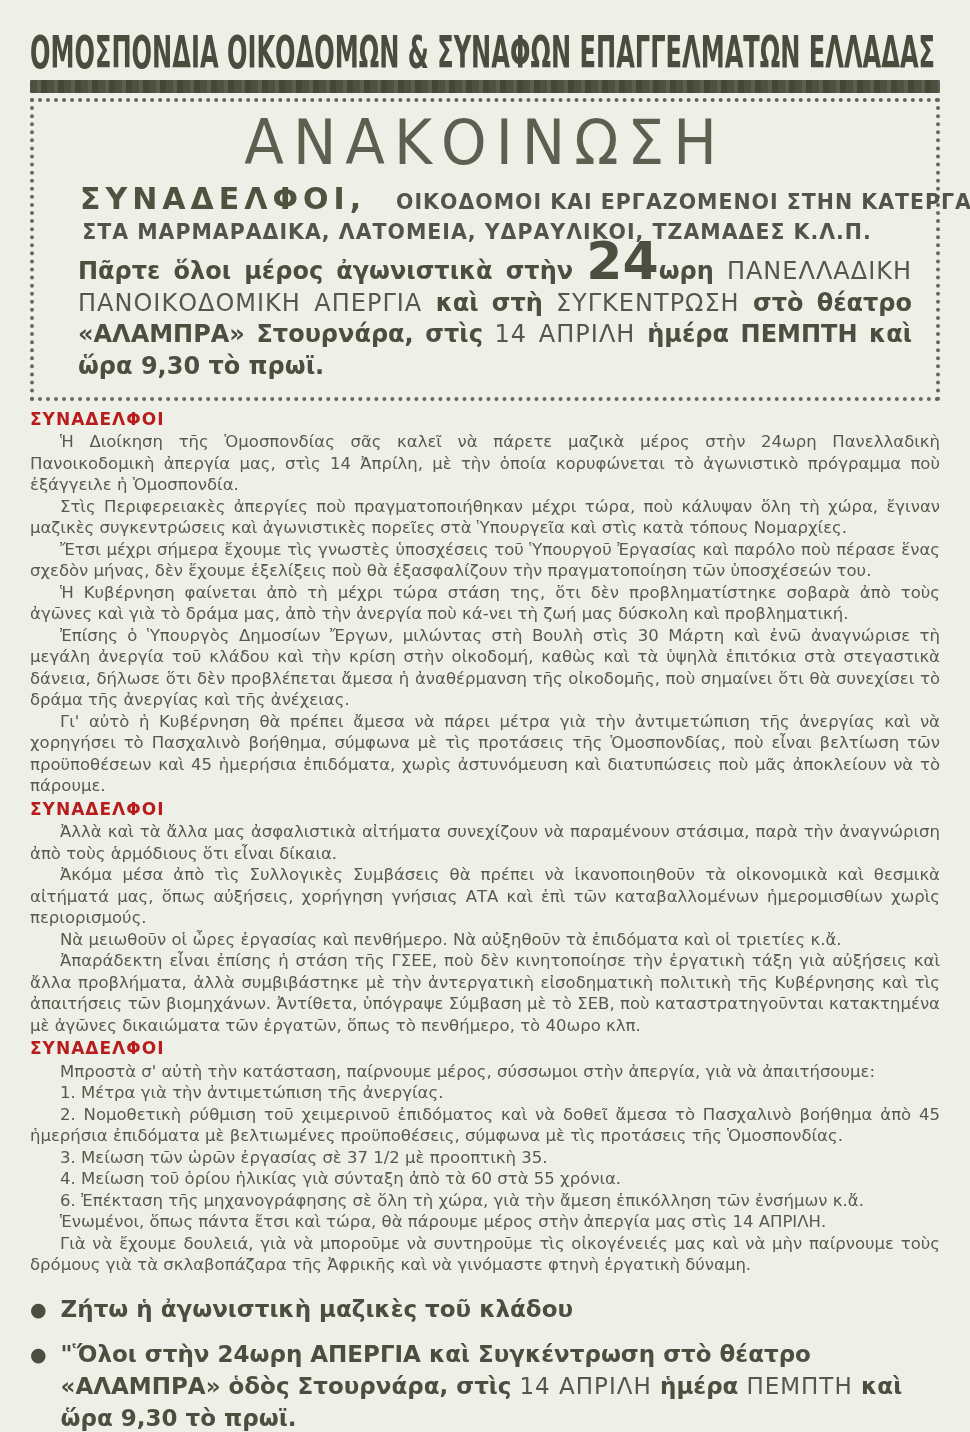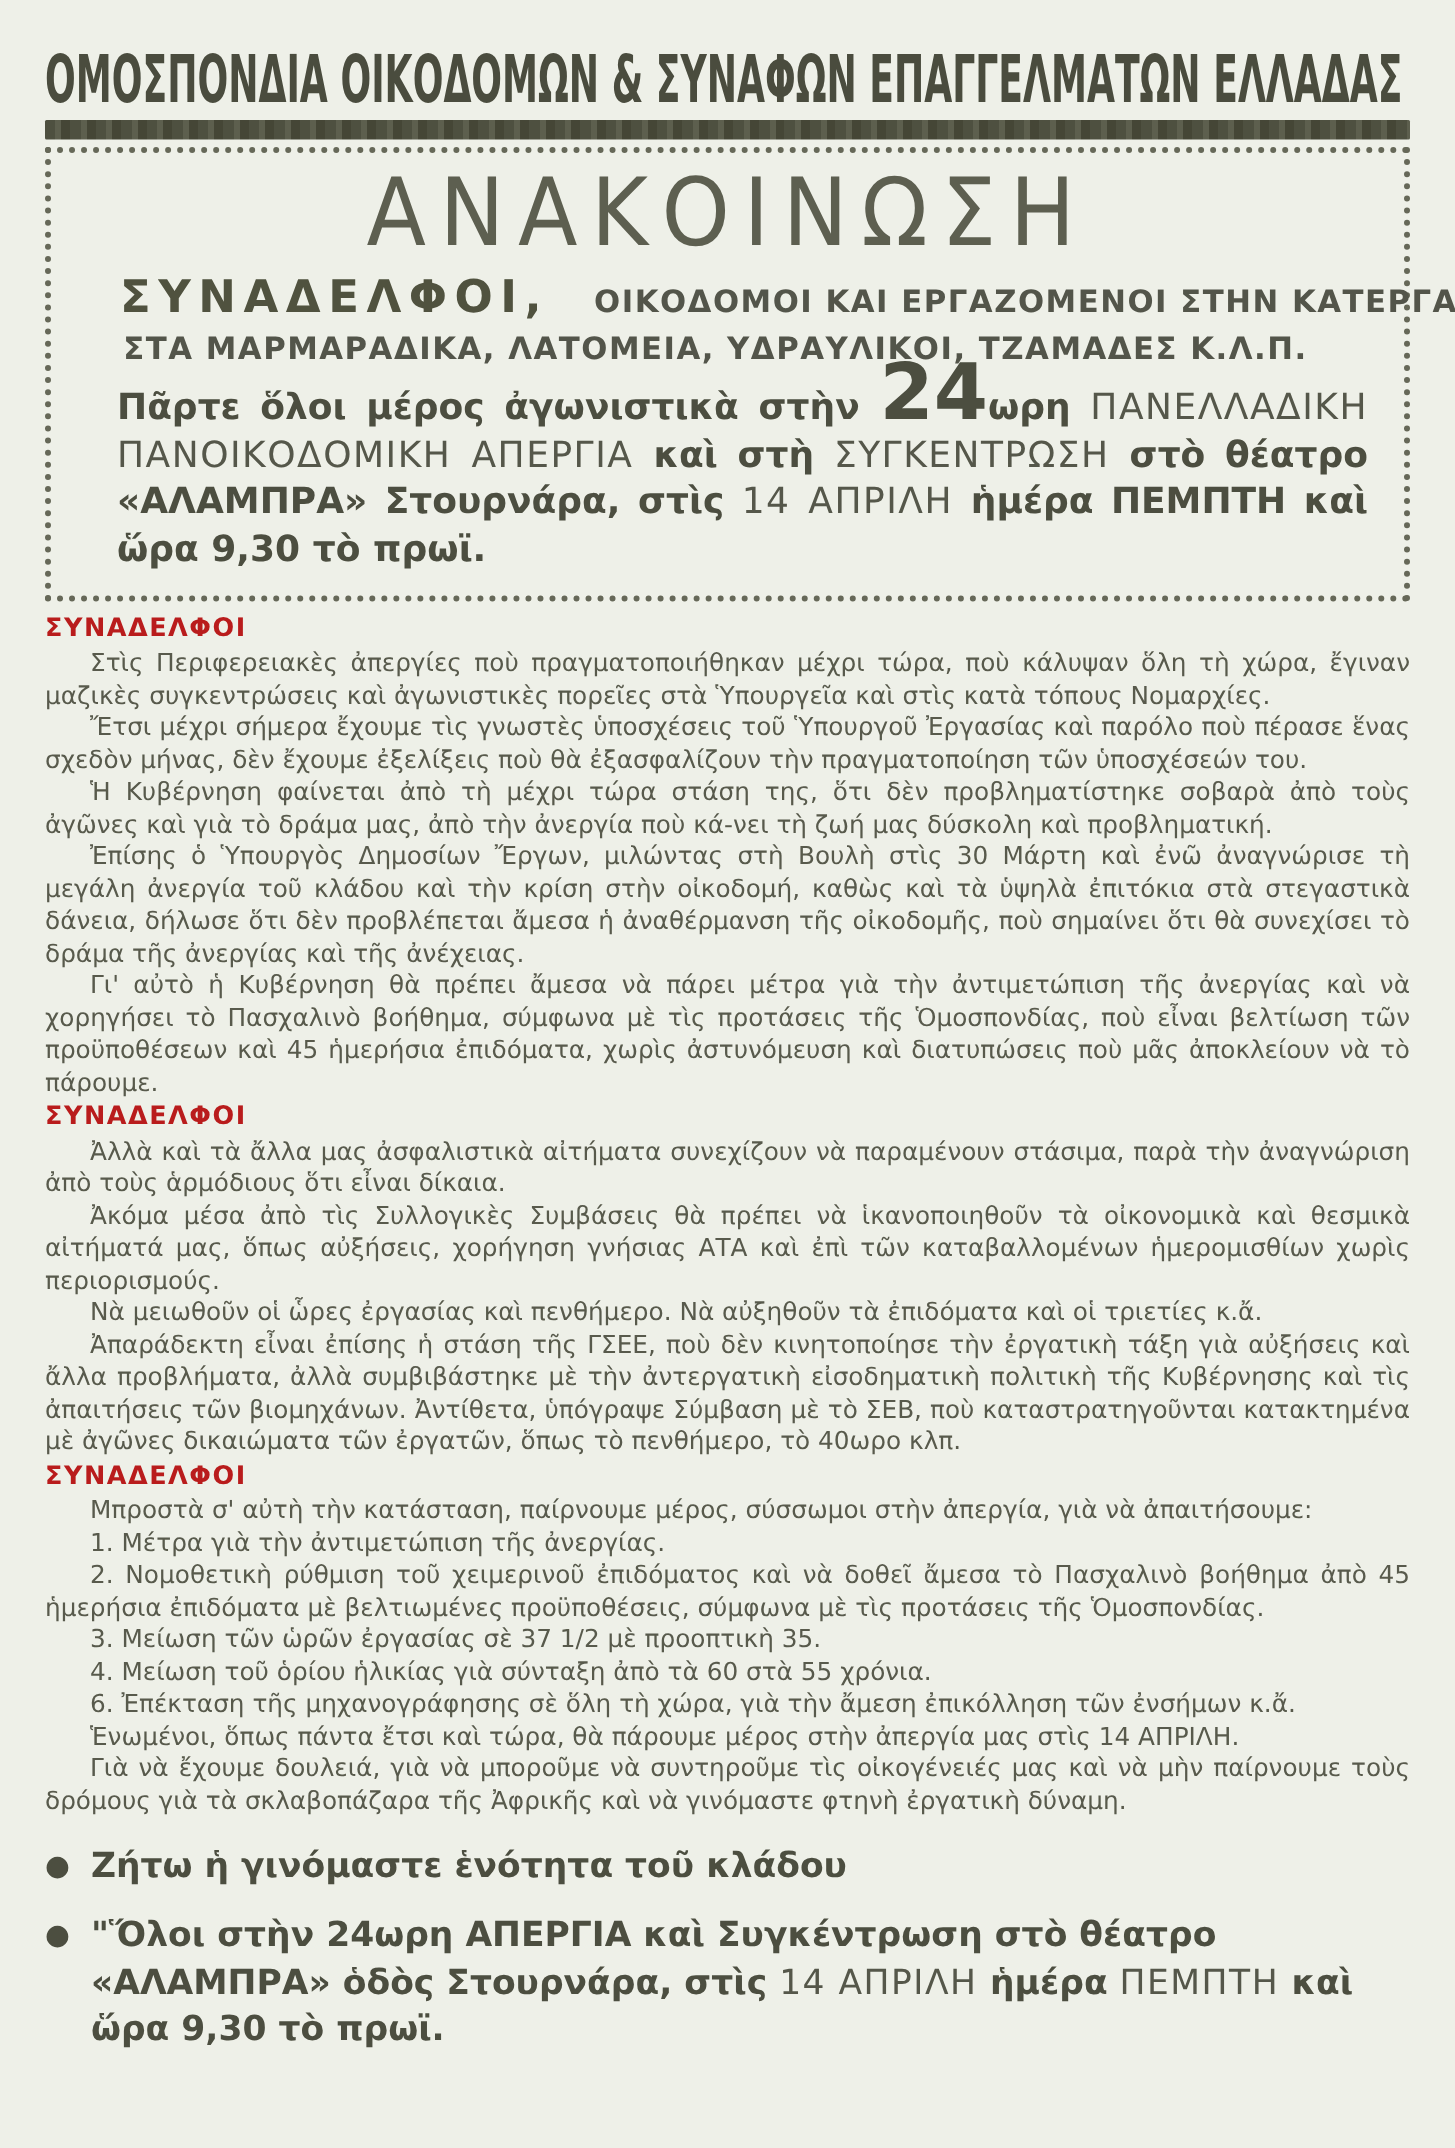--- a/index.html
+++ b/index.html
@@ -118,20 +118,21 @@
     <div class="audience audience-line2">ΣΤΑ ΜΑΡΜΑΡΑΔΙΚΑ, ΛΑΤΟΜΕΙΑ, ΥΔΡΑΥΛΙΚΟΙ, ΤΖΑΜΑΔΕΣ Κ.Λ.Π.</div>
 
     <div class="strike-call">
       <span>Πᾶρτε ὅλοι μέρος ἀγωνιστικὰ στὴν </span><span class="big-num">24</span><span>ωρη </span><span class="caps">ΠΑΝΕΛΛΑΔΙΚΗ ΠΑΝΟΙΚΟΔΟΜΙΚΗ ΑΠΕΡΓΙΑ </span><span>καὶ στὴ </span><span class="caps">ΣΥΓΚΕΝΤΡΩΣΗ </span><span>στὸ θέατρο «ΑΛΑΜΠΡΑ» Στουρνάρα, στὶς </span><span class="caps">14 ΑΠΡΙΛΗ </span><span>ἡμέρα ΠΕΜΠΤΗ καὶ ὥρα 9,30 τὸ πρωϊ.</span>
     </div>
   </div>
 
   <div class="doc-body">
 
     <div class="sec-head">ΣΥΝΑΔΕΛΦΟΙ</div>
+    <p>Ἡ Διοίκηση τῆς Ὁμοσπονδίας σᾶς καλεῖ νὰ πάρετε μαζικὰ μέρος στὴν 24ωρη Πανελλαδικὴ Πανοικοδομικὴ ἀπεργία μας, στὶς 14 Ἀπρίλη, μὲ τὴν ὁποία κορυφώνεται τὸ ἀγωνιστικὸ πρόγραμμα ποὺ ἐξάγγειλε ἡ Ὁμοσπονδία.</p>
     <p>Στὶς Περιφερειακὲς ἀπεργίες ποὺ πραγματοποιήθηκαν μέχρι τώρα, ποὺ κάλυψαν ὅλη τὴ χώρα, ἔγιναν μαζικὲς συγκεντρώσεις καὶ ἀγωνιστικὲς πορεῖες στὰ Ὑπουργεῖα καὶ στὶς κατὰ τόπους Νομαρχίες.</p>
     <p>Ἔτσι μέχρι σήμερα ἔχουμε τὶς γνωστὲς ὑποσχέσεις τοῦ Ὑπουργοῦ Ἐργασίας καὶ παρόλο ποὺ πέρασε ἕνας σχεδὸν μήνας, δὲν ἔχουμε ἐξελίξεις ποὺ θὰ ἐξασφαλίζουν τὴν πραγματοποίηση τῶν ὑποσχέσεών του.</p>
     <p>Ἡ Κυβέρνηση φαίνεται ἀπὸ τὴ μέχρι τώρα στάση της, ὅτι δὲν προβληματίστηκε σοβαρὰ ἀπὸ τοὺς ἀγῶνες καὶ γιὰ τὸ δράμα μας, ἀπὸ τὴν ἀνεργία ποὺ κά-νει τὴ ζωή μας δύσκολη καὶ προβληματική.</p>
     <p>Ἐπίσης ὁ Ὑπουργὸς Δημοσίων Ἔργων, μιλώντας στὴ Βουλὴ στὶς 30 Μάρτη καὶ ἐνῶ ἀναγνώρισε τὴ μεγάλη ἀνεργία τοῦ κλάδου καὶ τὴν κρίση στὴν οἰκοδομή, καθὼς καὶ τὰ ὑψηλὰ ἐπιτόκια στὰ στεγαστικὰ δάνεια, δήλωσε ὅτι δὲν προβλέπεται ἄμεσα ἡ ἀναθέρμανση τῆς οἰκοδομῆς, ποὺ σημαίνει ὅτι θὰ συνεχίσει τὸ δράμα τῆς ἀνεργίας καὶ τῆς ἀνέχειας.</p>
     <p>Γι' αὐτὸ ἡ Κυβέρνηση θὰ πρέπει ἄμεσα νὰ πάρει μέτρα γιὰ τὴν ἀντιμετώπιση τῆς ἀνεργίας καὶ νὰ χορηγήσει τὸ Πασχαλινὸ βοήθημα, σύμφωνα μὲ τὶς προτάσεις τῆς Ὁμοσπονδίας, ποὺ εἶναι βελτίωση τῶν προϋποθέσεων καὶ 45 ἡμερήσια ἐπιδόματα, χωρὶς ἀστυνόμευση καὶ διατυπώσεις ποὺ μᾶς ἀποκλείουν νὰ τὸ πάρουμε.</p>
 
     <div class="sec-head">ΣΥΝΑΔΕΛΦΟΙ</div>
     <p>Ἀλλὰ καὶ τὰ ἄλλα μας ἀσφαλιστικὰ αἰτήματα συνεχίζουν νὰ παραμένουν στάσιμα, παρὰ τὴν ἀναγνώριση ἀπὸ τοὺς ἁρμόδιους ὅτι εἶναι δίκαια.</p>
     <p>Ἀκόμα μέσα ἀπὸ τὶς Συλλογικὲς Συμβάσεις θὰ πρέπει νὰ ἱκανοποιηθοῦν τὰ οἰκονομικὰ καὶ θεσμικὰ αἰτήματά μας, ὅπως αὐξήσεις, χορήγηση γνήσιας ΑΤΑ καὶ ἐπὶ τῶν καταβαλλομένων ἡμερομισθίων χωρὶς περιορισμούς.</p>
     <p>Νὰ μειωθοῦν οἱ ὧρες ἐργασίας καὶ πενθήμερο. Νὰ αὐξηθοῦν τὰ ἐπιδόματα καὶ οἱ τριετίες κ.ἄ.</p>
@@ -144,21 +145,21 @@
     <p><span>3.</span> <span>Μείωση τῶν ὡρῶν ἐργασίας σὲ 37 1/2 μὲ προοπτικὴ 35.</span></p>
     <p><span>4.</span> <span>Μείωση τοῦ ὁρίου ἡλικίας γιὰ σύνταξη ἀπὸ τὰ 60 στὰ 55 χρόνια.</span></p>
     <p><span>6.</span> <span>Ἐπέκταση τῆς μηχανογράφησης σὲ ὅλη τὴ χώρα, γιὰ τὴν ἄμεση ἐπικόλληση τῶν ἐνσήμων κ.ἄ.</span></p>
     <p>Ἑνωμένοι, ὅπως πάντα ἔτσι καὶ τώρα, θὰ πάρουμε μέρος στὴν ἀπεργία μας στὶς 14 ΑΠΡΙΛΗ.</p>
     <p>Γιὰ νὰ ἔχουμε δουλειά, γιὰ νὰ μποροῦμε νὰ συντηροῦμε τὶς οἰκογένειές μας καὶ νὰ μὴν παίρνουμε τοὺς δρόμους γιὰ τὰ σκλαβοπάζαρα τῆς Ἀφρικῆς καὶ νὰ γινόμαστε φτηνὴ ἐργατικὴ δύναμη.</p>
   </div>
 
   <div class="slogans">
     <div class="slogan">
       <span class="dot">●</span>
-      <div>Ζήτω ἡ γινόμαστε ἑνότητα τοῦ κλάδου</div>
+      <div>Ζήτω ἡ ἀγωνιστικὴ μαζικὲς τοῦ κλάδου</div>
     </div>
     <div class="slogan">
       <span class="dot">●</span>
       <div><span>"Ὅλοι στὴν 24ωρη ΑΠΕΡΓΙΑ καὶ Συγκέντρωση στὸ θέατρο «ΑΛΑΜΠΡΑ» ὁδὸς Στουρνάρα, στὶς </span><span class="caps">14 ΑΠΡΙΛΗ </span><span>ἡμέρα </span><span class="caps">ΠΕΜΠΤΗ </span><span>καὶ ὥρα 9,30 τὸ πρωϊ.</span></div>
     </div>
   </div>
 
 </div>
 
 </body></html>

